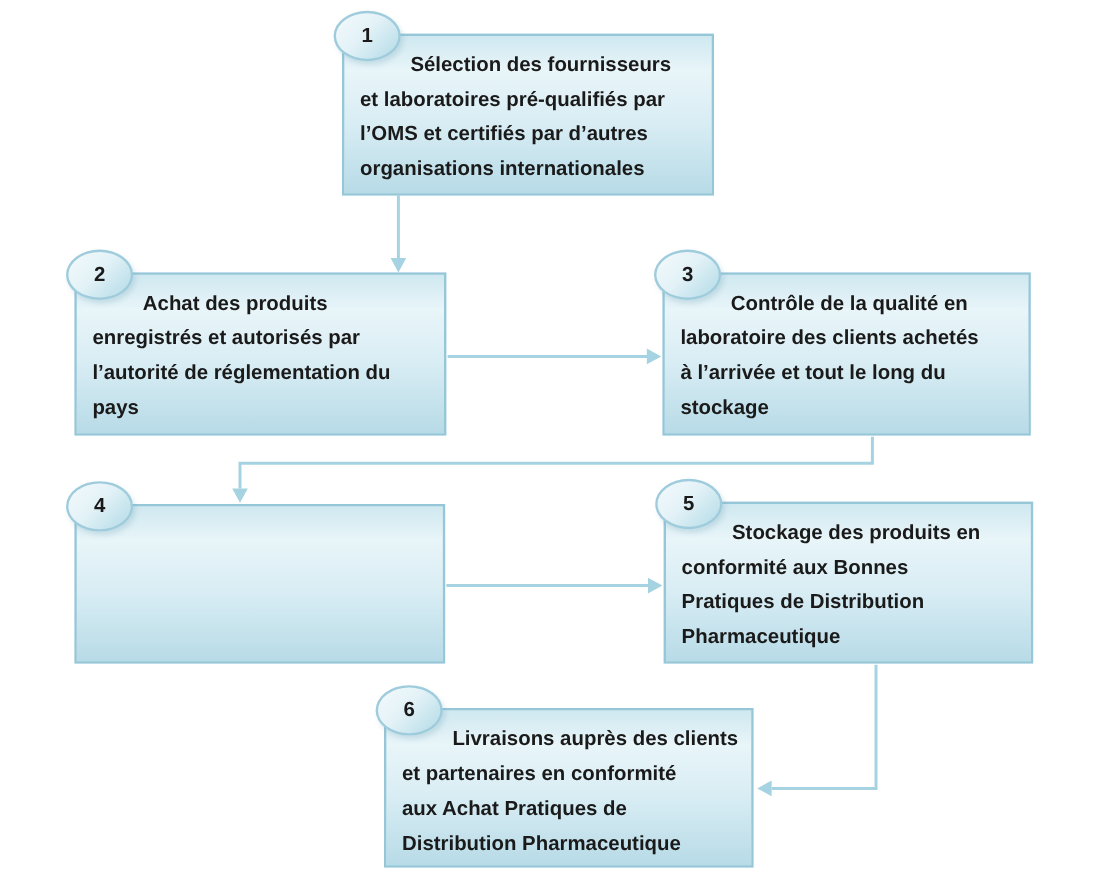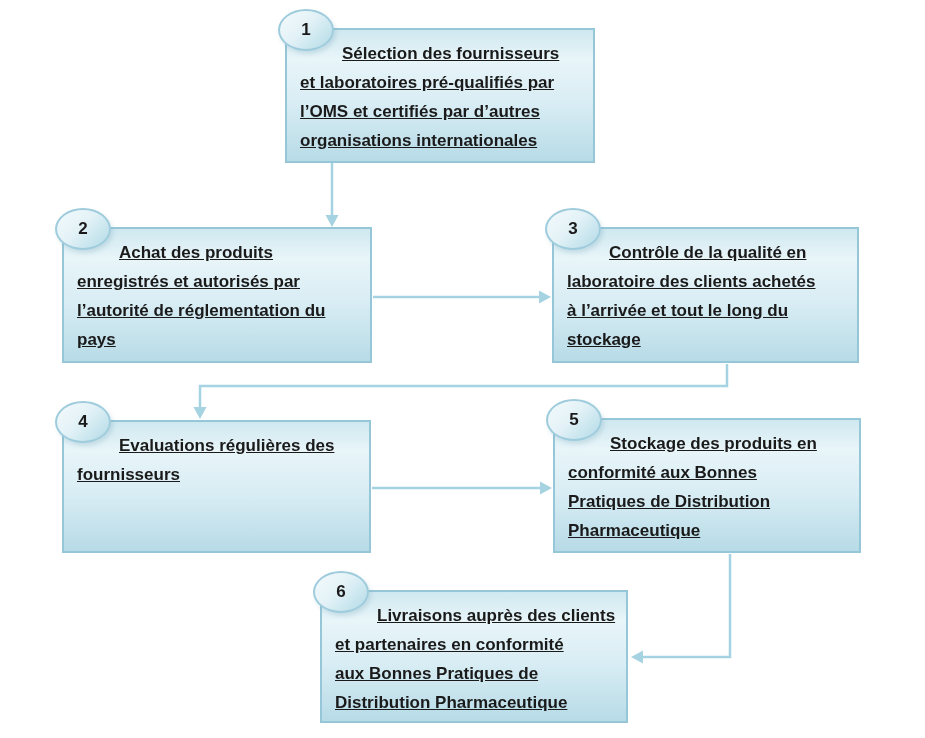--- a/index.html
+++ b/index.html
@@ -48,21 +48,20 @@
       var(--box-fill-bottom) 100%);
   }
   .box-text {
     padding: 9px 6px 0 13px;
     font-size: 17px;
     font-weight: bold;
     line-height: 29px;
     color: var(--text);
     white-space: pre-line;
     text-indent: 42px;
-    text-decoration: underline;
   }
   .badge {
     position: absolute;
     left: -9px;
     top: -21px;
     width: 56px;
     height: 42px;
     border: 2px solid var(--badge-border);
     border-radius: 50%;
     background: linear-gradient(135deg, #f4fafc 0%, #e3f2f7 45%, #c2e2ec 82%, #b3dbe7 100%);
@@ -128,33 +127,31 @@
   <div class="flow-box b3">
     <span class="badge">3</span>
     <p class="box-text">Contrôle de la qualité en
 laboratoire des clients achetés
 à l’arrivée et tout le long du
 stockage</p>
   </div>
 
   <div class="flow-box b4">
     <span class="badge">4</span>
-    <p class="box-text">Evaluations régulières des
-fournisseurs</p>
   </div>
 
   <div class="flow-box b5">
     <span class="badge">5</span>
     <p class="box-text">Stockage des produits en
 conformité aux Bonnes
 Pratiques de Distribution
 Pharmaceutique</p>
   </div>
 
   <div class="flow-box b6">
     <span class="badge">6</span>
     <p class="box-text">Livraisons auprès des clients
 et partenaires en conformité
-aux Bonnes Pratiques de
+aux Achat Pratiques de
 Distribution Pharmaceutique</p>
   </div>
 
 </div>
 
 </body></html>

